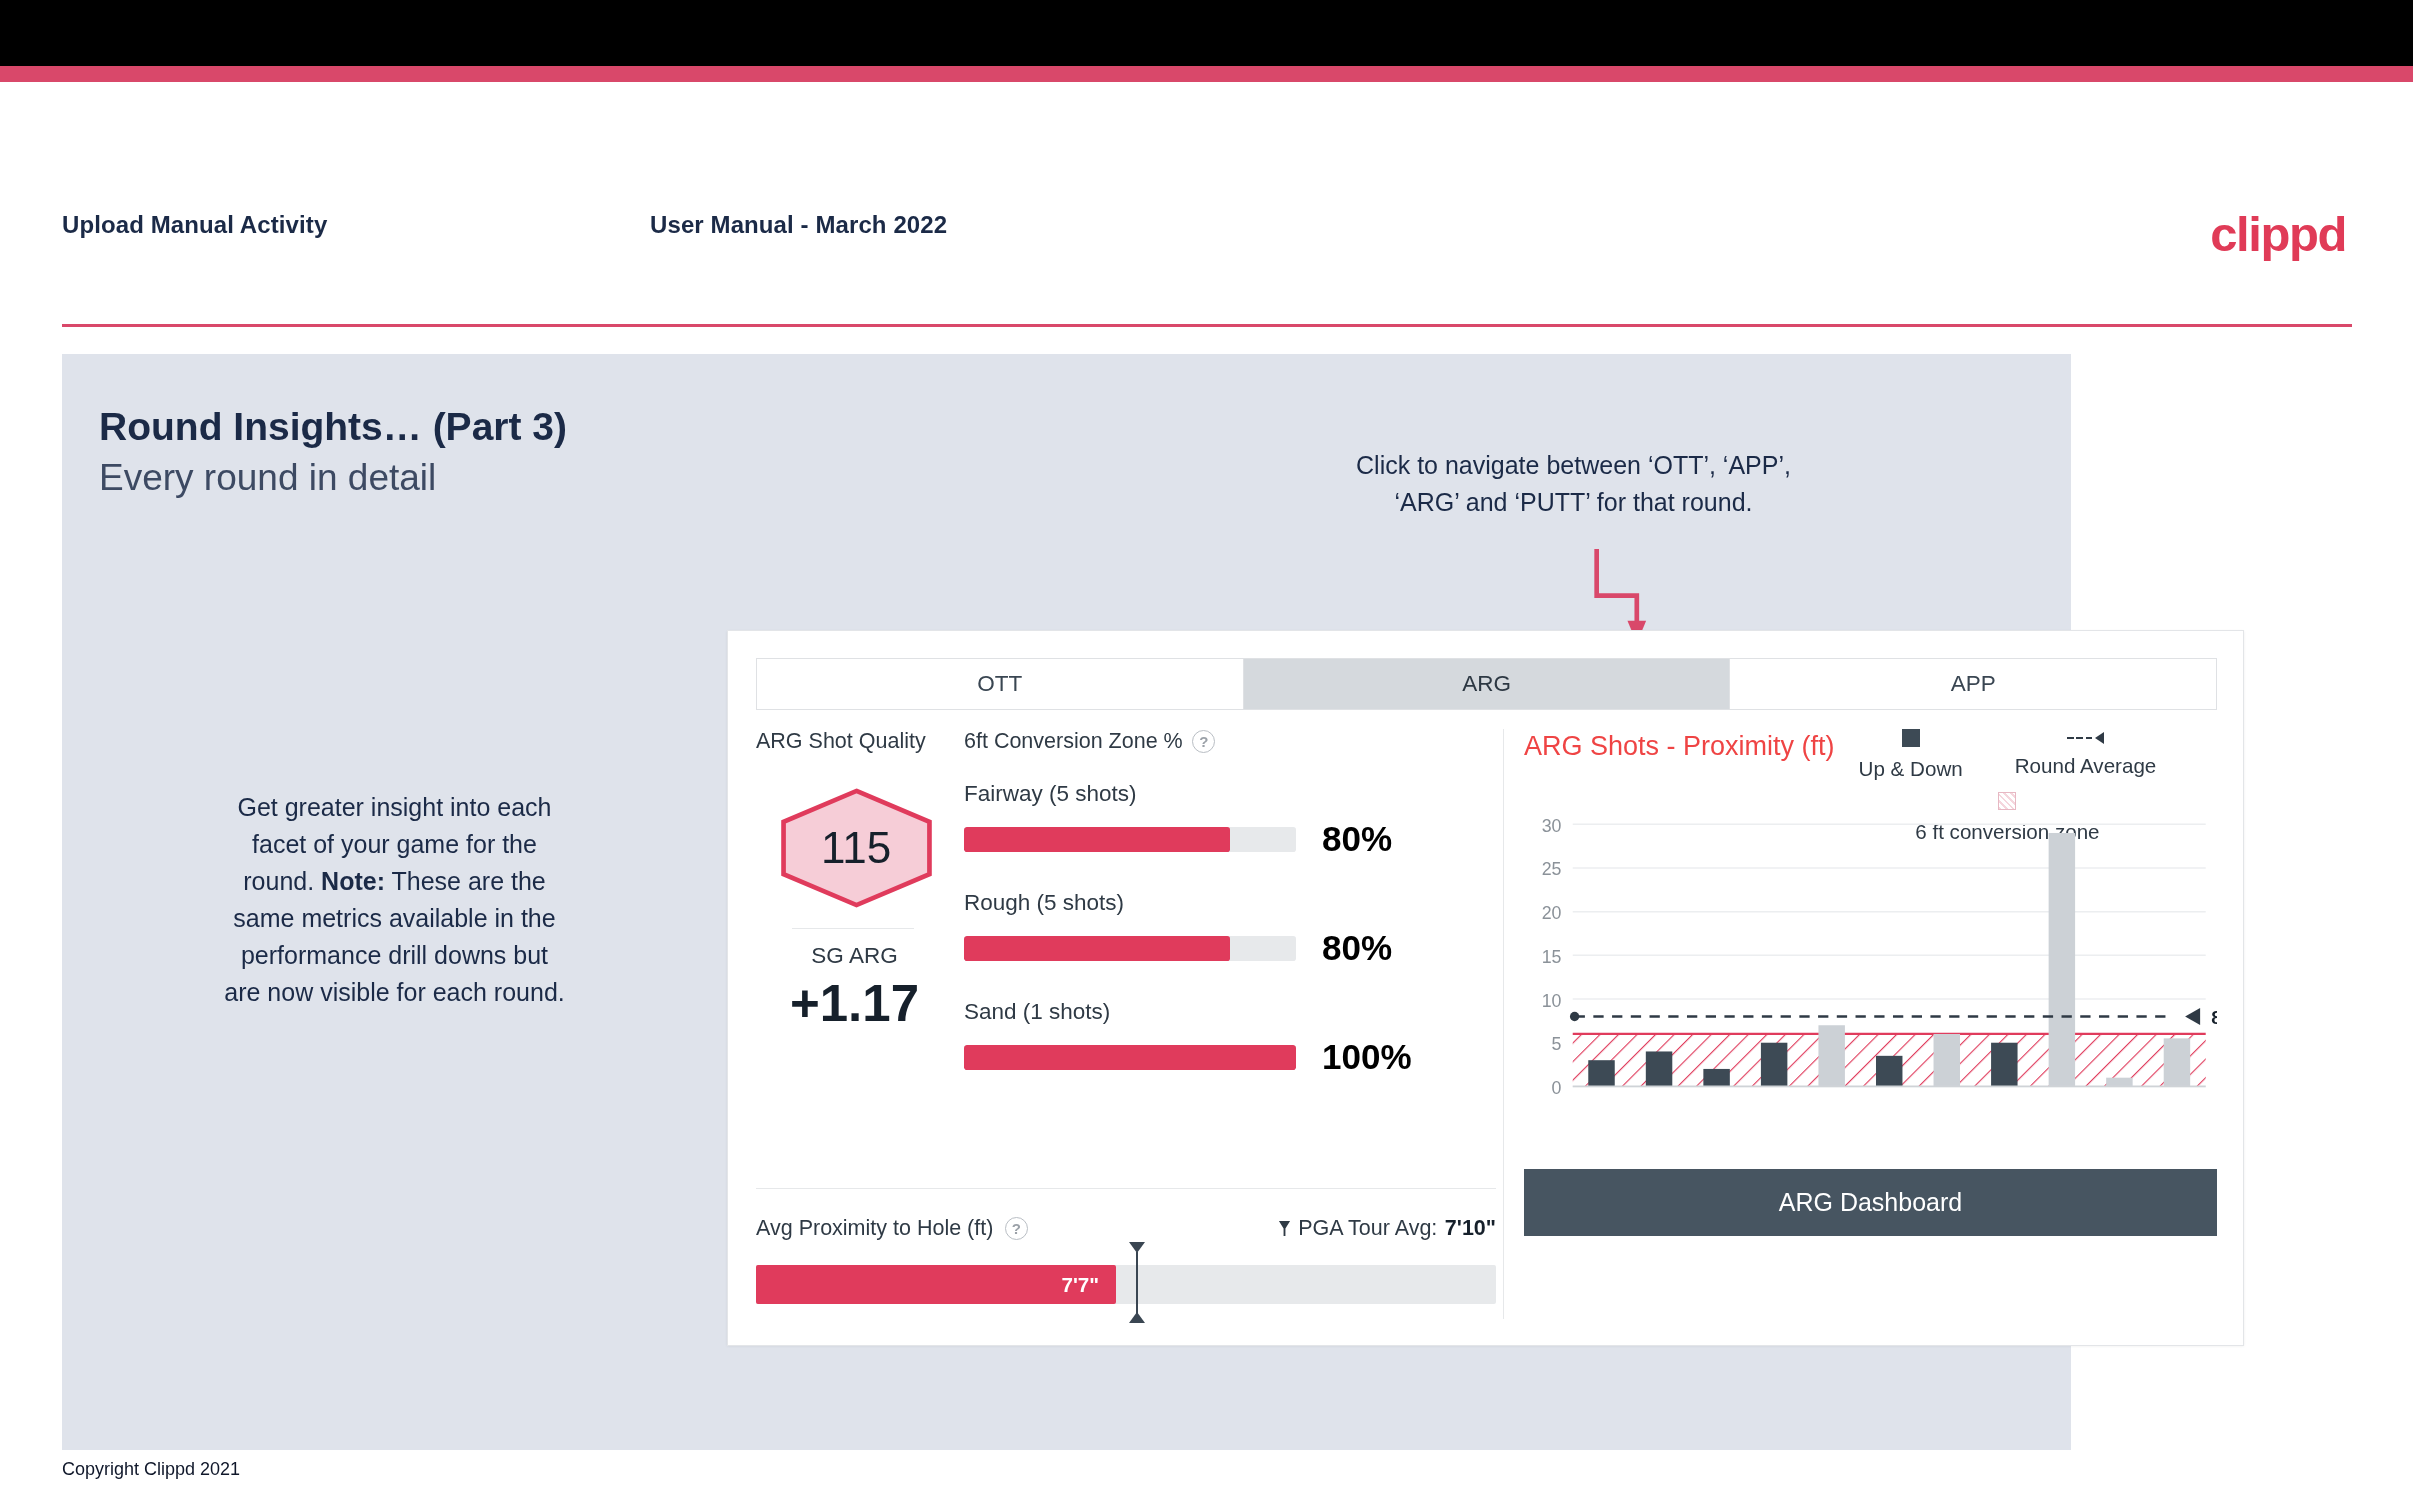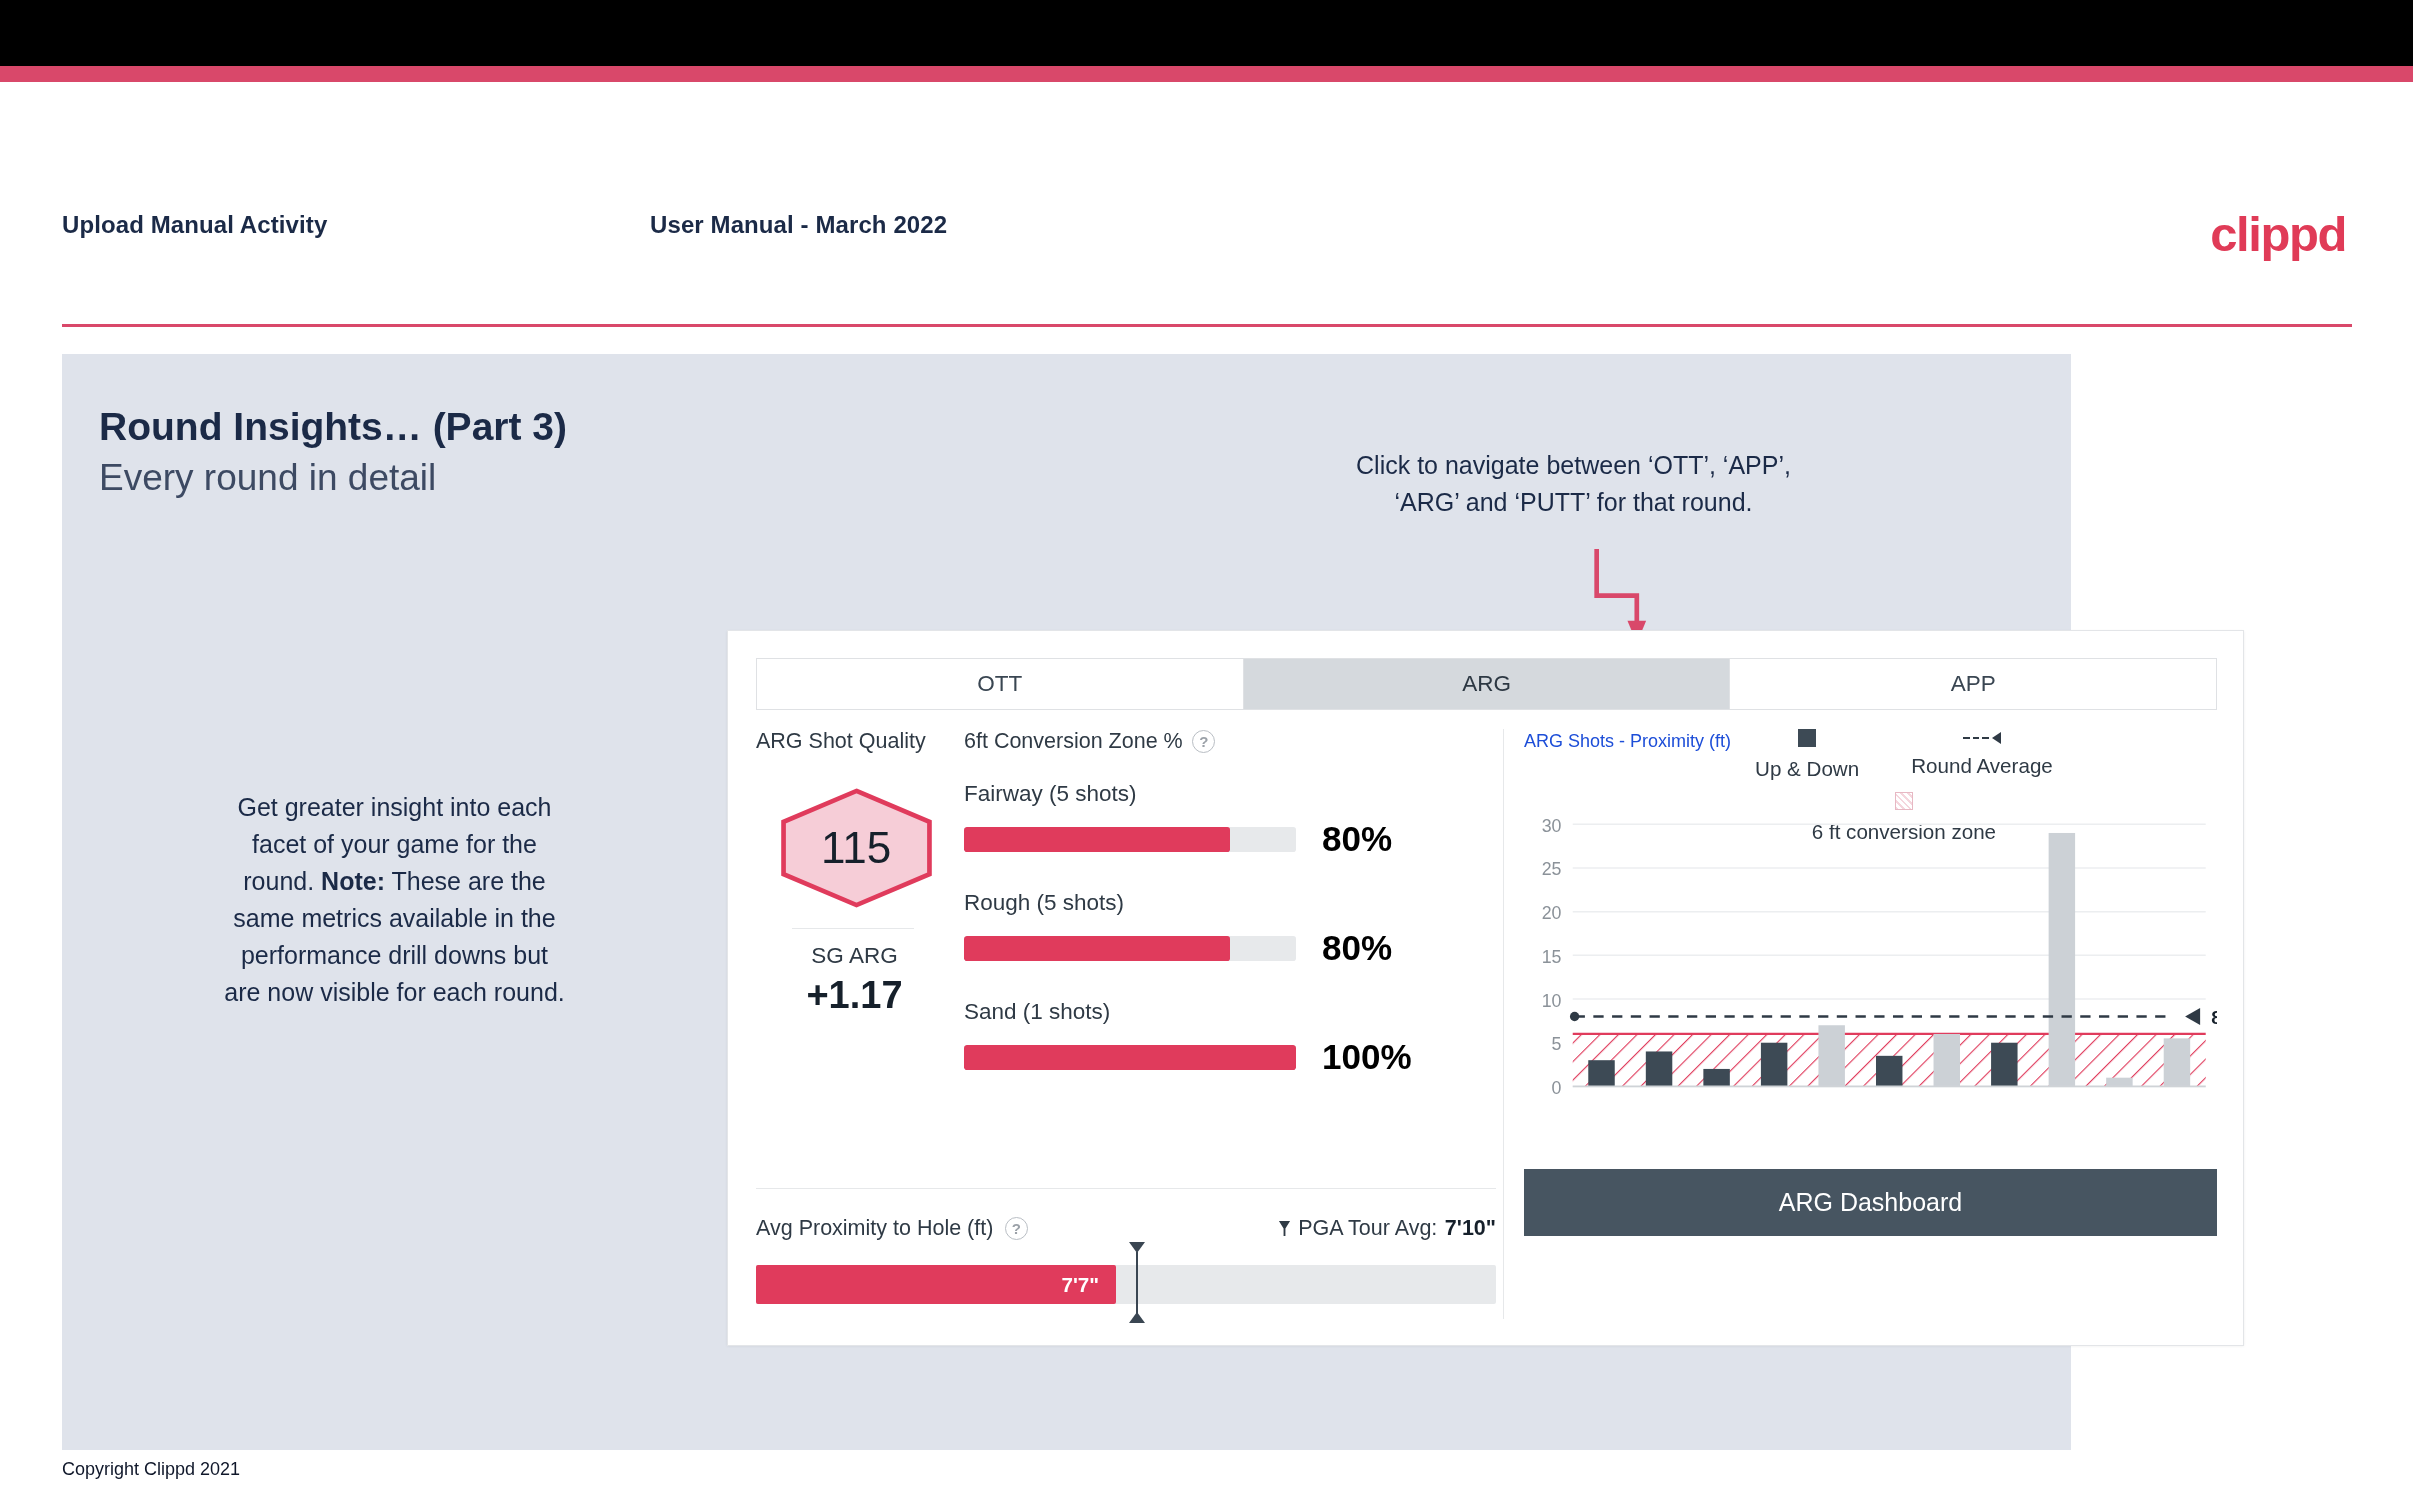--- a/index.html
+++ b/index.html
@@ -99,21 +99,21 @@
 
   
   .hex-wrap { position:absolute; left:20.6px; top:58px; width:159px; height:122px; }
   .hex-num {
     position:absolute; left:0; top:0; width:159px; height:122px;
     display:flex; align-items:center; justify-content:center;
     font-size:44px; font-weight:500; color:#16202b;
   }
   .sg-div { position:absolute; left:36px; top:199px; width:122px; height:0.9px; background:#e6e8ea; }
   .sg-label { position:absolute; left:0; top:214px; width:197px; text-align:center; font-size:22.5px; color:#2f3a45; }
-  .sg-value { position:absolute; left:0; top:245px; width:197px; text-align:center; font-size:38px; font-weight:700; color:#16202b; }
+  .sg-value { position:absolute; left:0; top:245px; width:197px; text-align:center; font-size:51px; font-weight:700; color:#16202b; }
 
   
   .conv { position:absolute; left:208px; top:52px; width:524px; }
   .conv-row { margin-bottom:31px; }
   .conv-name { font-size:22.5px; color:#2f3a45; margin-bottom:12px; }
   .conv-line { display:flex; align-items:center; gap:26px; }
   .track { width:332px; height:25px; background:#e7e9eb; border-radius:2.8px; overflow:hidden; }
   .fill { height:100%; background:#e03b5c; border-radius:2.8px; }
   .pct { font-size:35px; font-weight:700; color:#000000; }
 
@@ -127,21 +127,21 @@
                display:flex; align-items:center; justify-content:flex-end; padding-right:17px;
                color:#fff; font-size:20.6px; font-weight:700; }
   .prox-marker { position:absolute; left:379px; top:523px; width:1.9px; height:66px; background:#3a4652; }
   .prox-tri-t { position:absolute; left:373px; top:513px; width:0;height:0;
                 border-left:8.4px solid transparent;border-right:8.4px solid transparent;border-top:11.2px solid #3a4652; }
   .prox-tri-b { position:absolute; left:373px; top:583px; width:0;height:0;
                 border-left:8.4px solid transparent;border-right:8.4px solid transparent;border-bottom:11.2px solid #3a4652; }
 
   
   .chart-head { display:flex; align-items:flex-start; gap:24px; }
-  .chart-title { font-size:18px; color:#1d4ed8; white-space:nowrap; padding-top:1.9px; }
+  .chart-title { font-size:27px; color:#ef4444; white-space:nowrap; padding-top:1.9px; }
   .legend { display:flex; flex-direction:column; gap:10.3px; }
   .legend-top { display:flex; align-items:center; gap:52px; }
   .legend-item { display:flex; align-items:center; gap:10.3px; font-size:20.6px; color:#2f3a45; white-space:nowrap;flex-direction:column; }
   .sw-dark { width:18px;height:18px;background:#3d4a55; }
   .sw-hatch { width:18px;height:18px;border:0.9px solid #e7b8c3;
     background:repeating-linear-gradient(45deg,#f5d6dd 0 1.9px,#fff 1.9px 4.7px); }
   .sw-dash { display:flex; align-items:center; gap:2.8px; }
   .sw-dash i { display:block; width:6.6px; height:1.9px; background:#2f3a45; }
   .sw-dash .tri { width:0;height:0;border-top:6.6px solid transparent;border-bottom:6.6px solid transparent;
     border-right:9.4px solid #2f3a45; background:none; }

